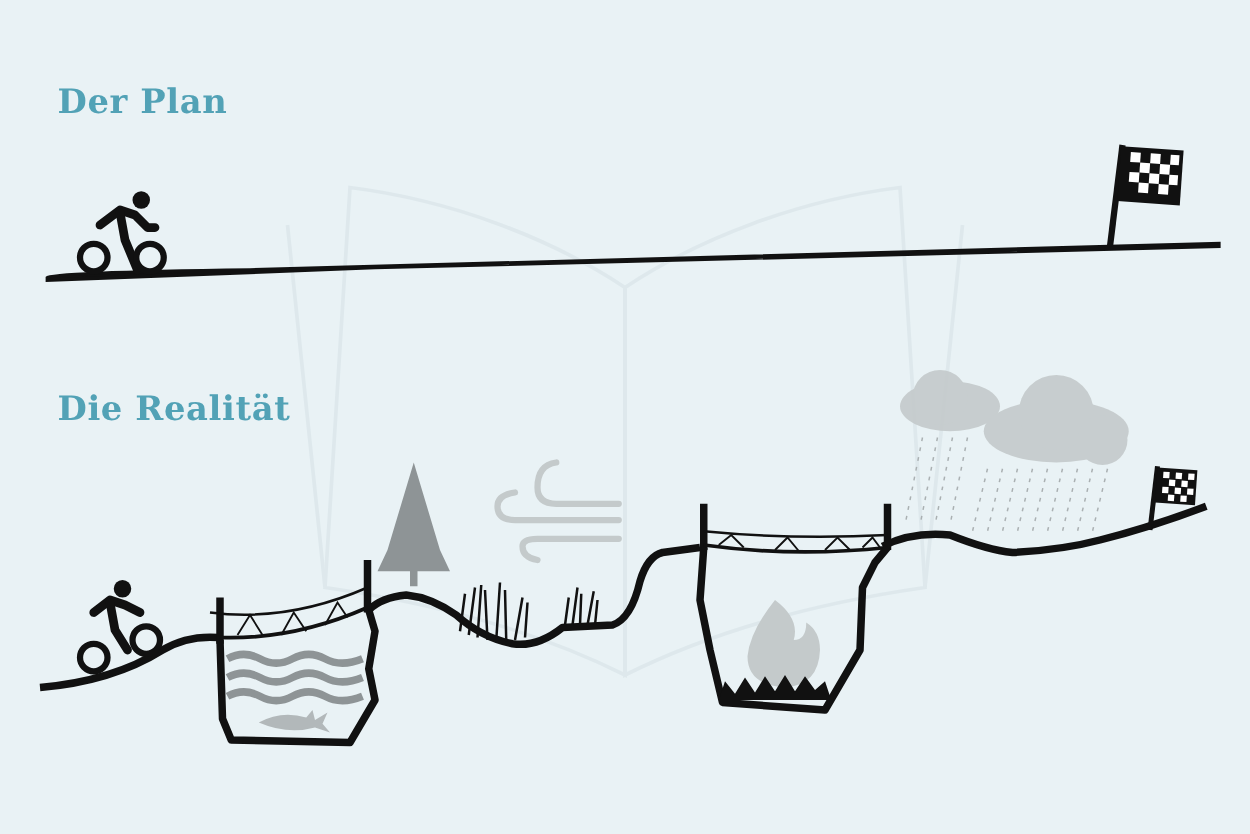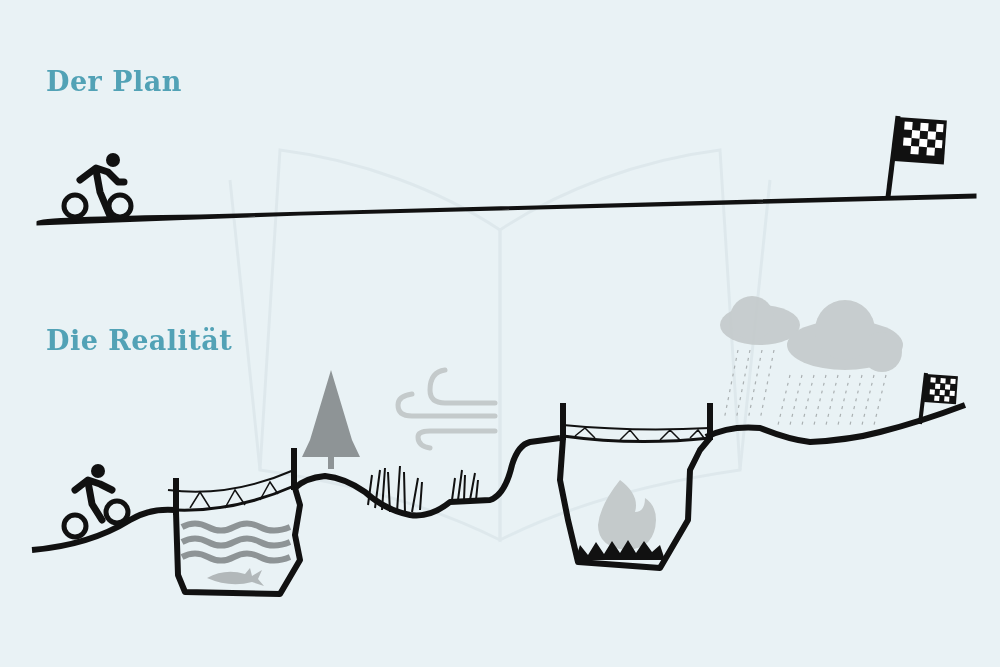--- a/index.html
+++ b/index.html
@@ -1,19 +1,19 @@
 <!DOCTYPE html>
 <html><head>
 <meta charset="utf-8">
 <style>
   html,body{margin:0;padding:0;}
   body{width:1000px;height:667px;background:#e9f2f5;position:relative;overflow:hidden;font-family:"DejaVu Serif",serif;}
   .title{position:absolute;color:#52a2b6;font-family:"DejaVu Serif",serif;font-weight:bold;font-size:27px;letter-spacing:0.5px;margin:0;}
   #t1{left:46px;top:66px;}
-  #t2{left:46px;top:325px;}
+  #t2{left:46px;top:312px;}
   svg.scene{position:absolute;left:0;top:0;}
 </style>
 </head>
 <body>
 
 <h1 id="t1" class="title">Der Plan</h1>
 <h1 id="t2" class="title">Die Realität</h1>
 
 <svg class="scene" width="1000" height="667" viewBox="0 0 1000 667">
 

